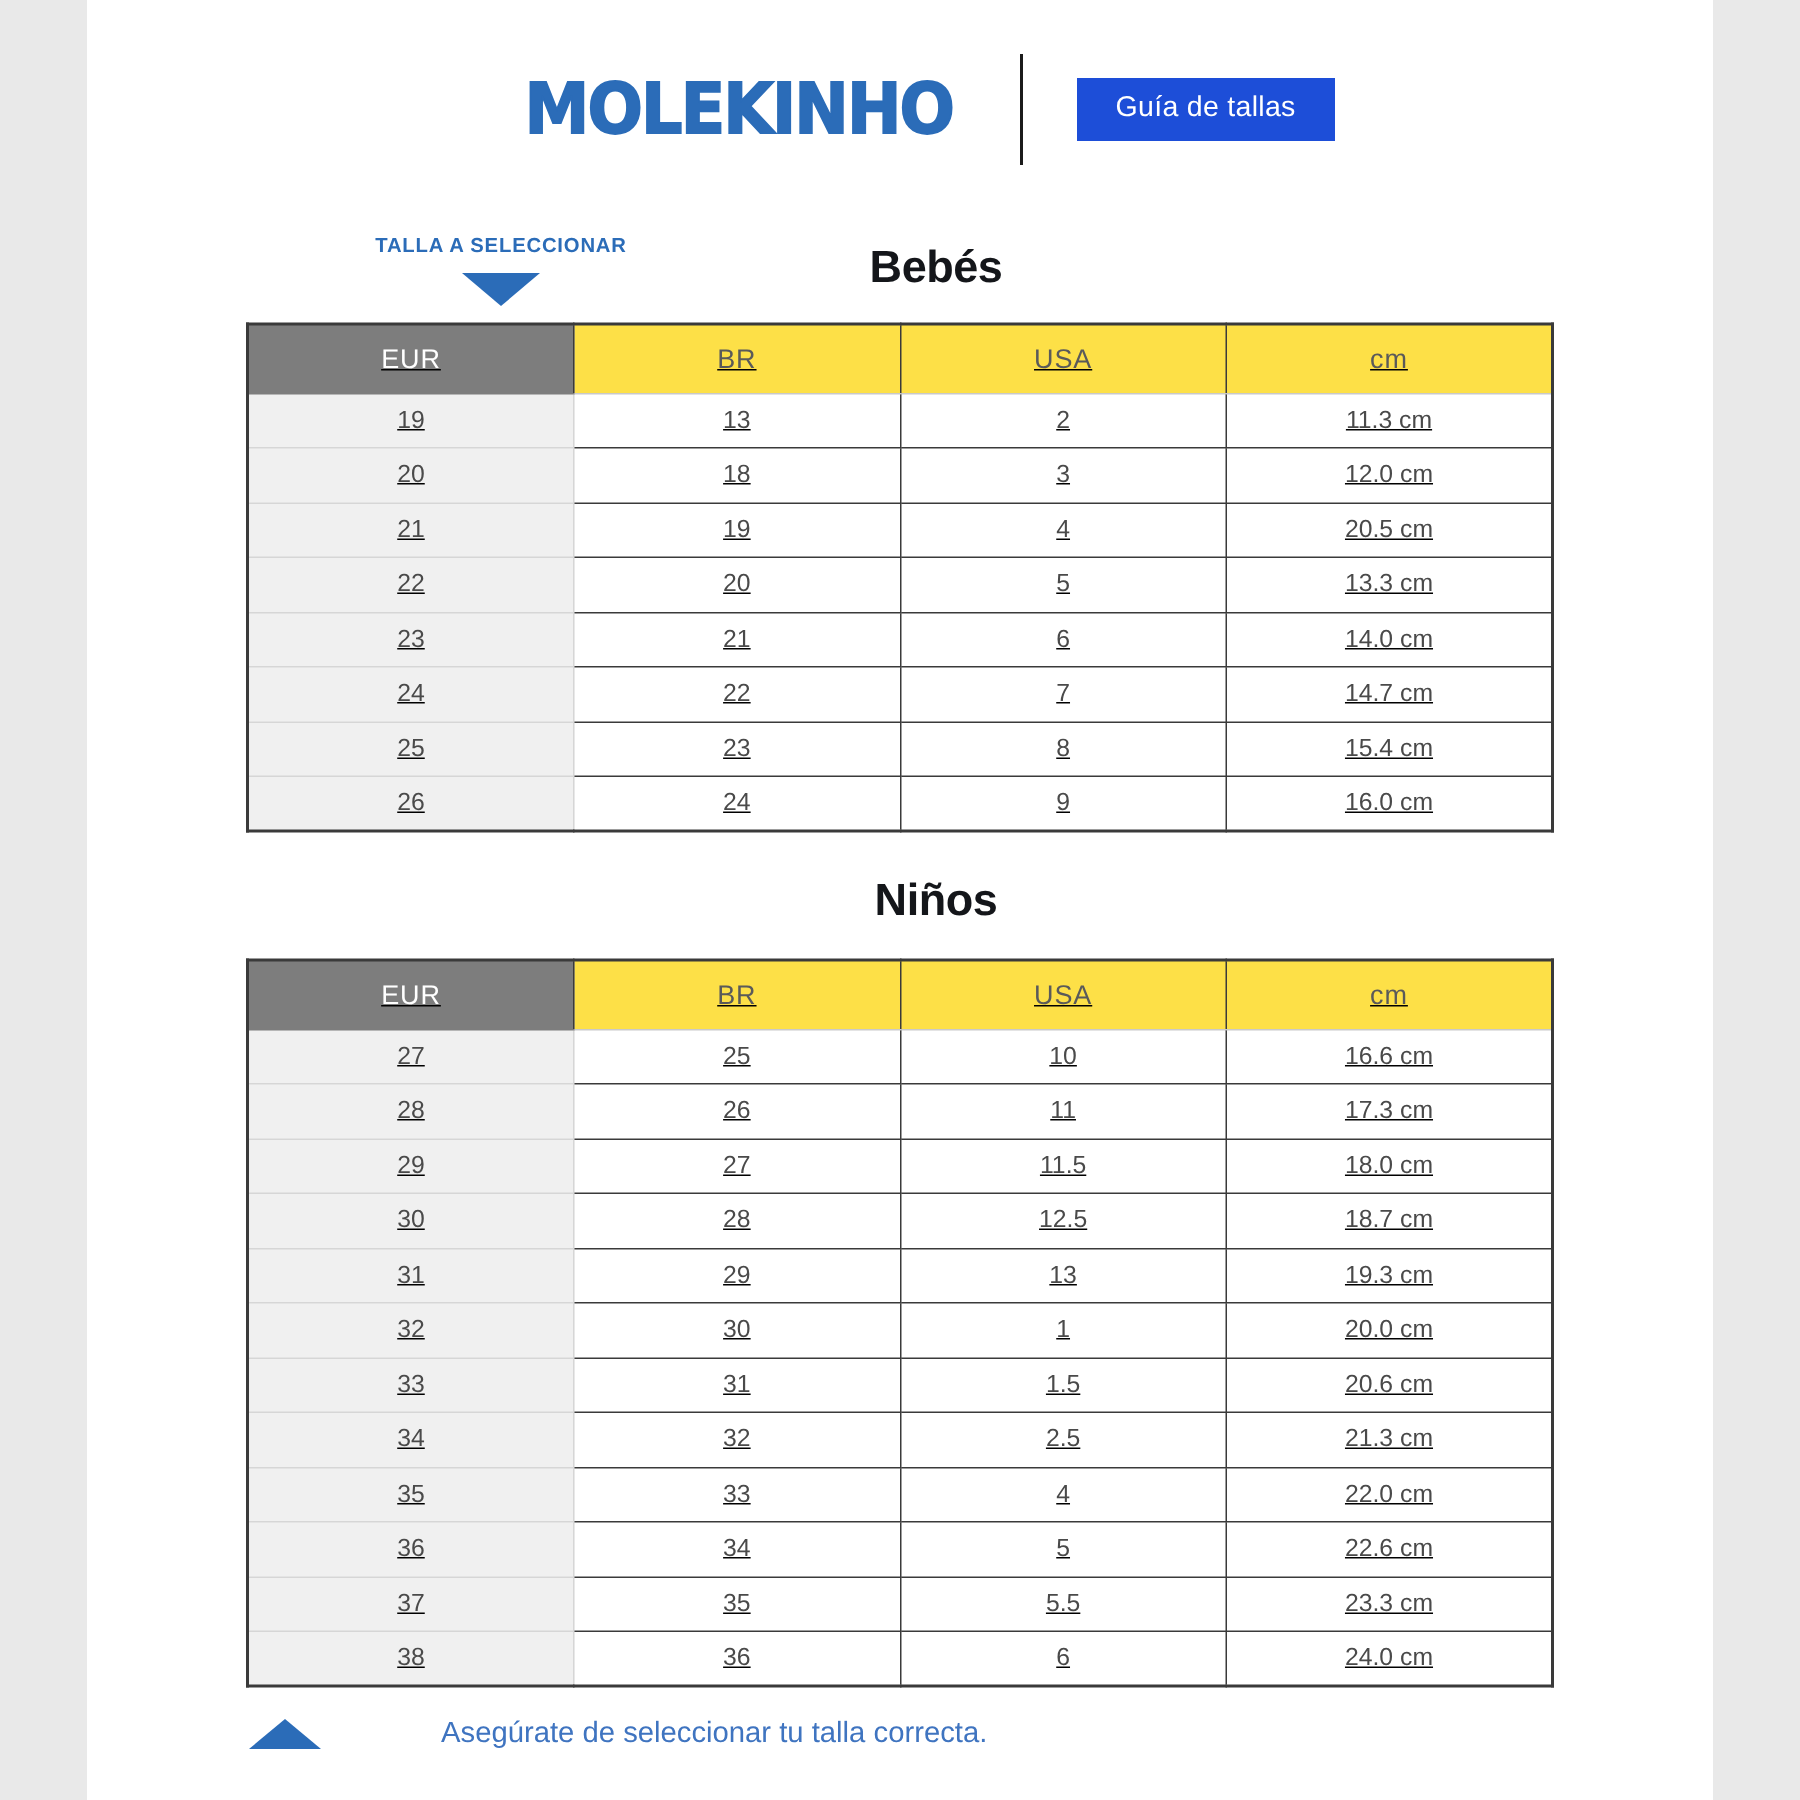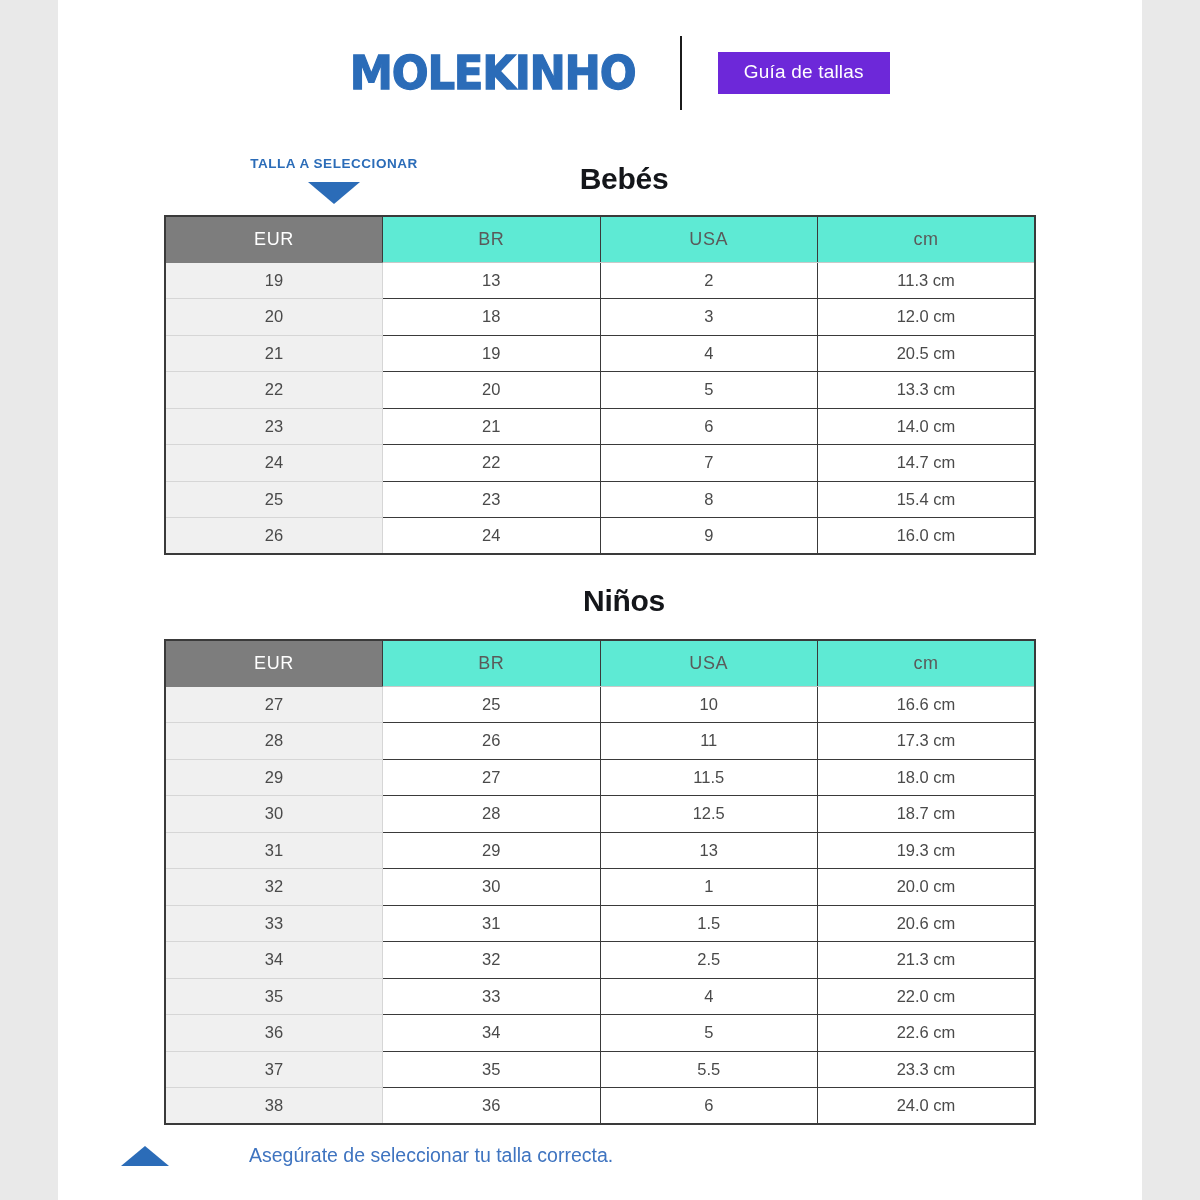--- a/index.html
+++ b/index.html
@@ -49,21 +49,21 @@
   }
 
   .header-divider {
     width: 2px;
     height: 74px;
     background: #1b1b1b;
     margin: 0 36px 0 46px;
   }
 
   .guide-badge {
-    background: #6d28d9;
+    background: #1d4ed8;
     color: #ffffff;
     font-size: 19px;
     padding: 9px 26px 11px 26px;
     letter-spacing: 0.2px;
     white-space: nowrap;
   }
 
   
   .select-hint {
     position: absolute;
@@ -99,20 +99,21 @@
     letter-spacing: -0.3px;
     margin-left: 48px;
   }
 
   #title-bebes { margin-top: 27px; }
   #title-ninos { margin-top: 29px; }
 
   
   .size-table-wrap {
     padding: 0 106px;
+    text-decoration: underline;
   }
 
   #table-bebes-wrap { margin-top: 19px; }
   #table-ninos-wrap { margin-top: 21px; }
 
   table.size-table {
     width: 100%;
     border-collapse: collapse;
     table-layout: fixed;
     border: 2px solid #3a3a3a;
@@ -122,21 +123,21 @@
   table.size-table td {
     border: 1.6px solid #3a3a3a;
     text-align: center;
     color: #4a4a4a;
     font-size: 16.5px;
     font-weight: normal;
   }
 
   table.size-table thead th {
     height: 46px;
-    background: #5eead4;
+    background: #fde047;
     color: #5a5a5a;
     font-size: 18px;
     letter-spacing: 0.6px;
     border-bottom: 1.6px solid #c9c9c9;
   }
 
   table.size-table thead th.col-eur {
     background: #7d7d7d;
     color: #ffffff;
     border-bottom-color: #7d7d7d;
@@ -154,21 +155,21 @@
   }
 
   table.size-table tbody tr td.col-eur { border-top-color: #d6d6d6; border-bottom-color: #d6d6d6; }
   table.size-table tbody tr:last-child td.col-eur { border-bottom-color: transparent; }
 
   
   .footer-note {
     display: flex;
     align-items: center;
     margin-top: 19px;
-    padding-left: 63px;
+    padding-left: 108px;
   }
 
   .arrow-up {
     width: 0;
     height: 0;
     border-left: 24px solid transparent;
     border-right: 24px solid transparent;
     border-bottom: 20px solid #2b6cb8;
     flex: 0 0 auto;
   }

